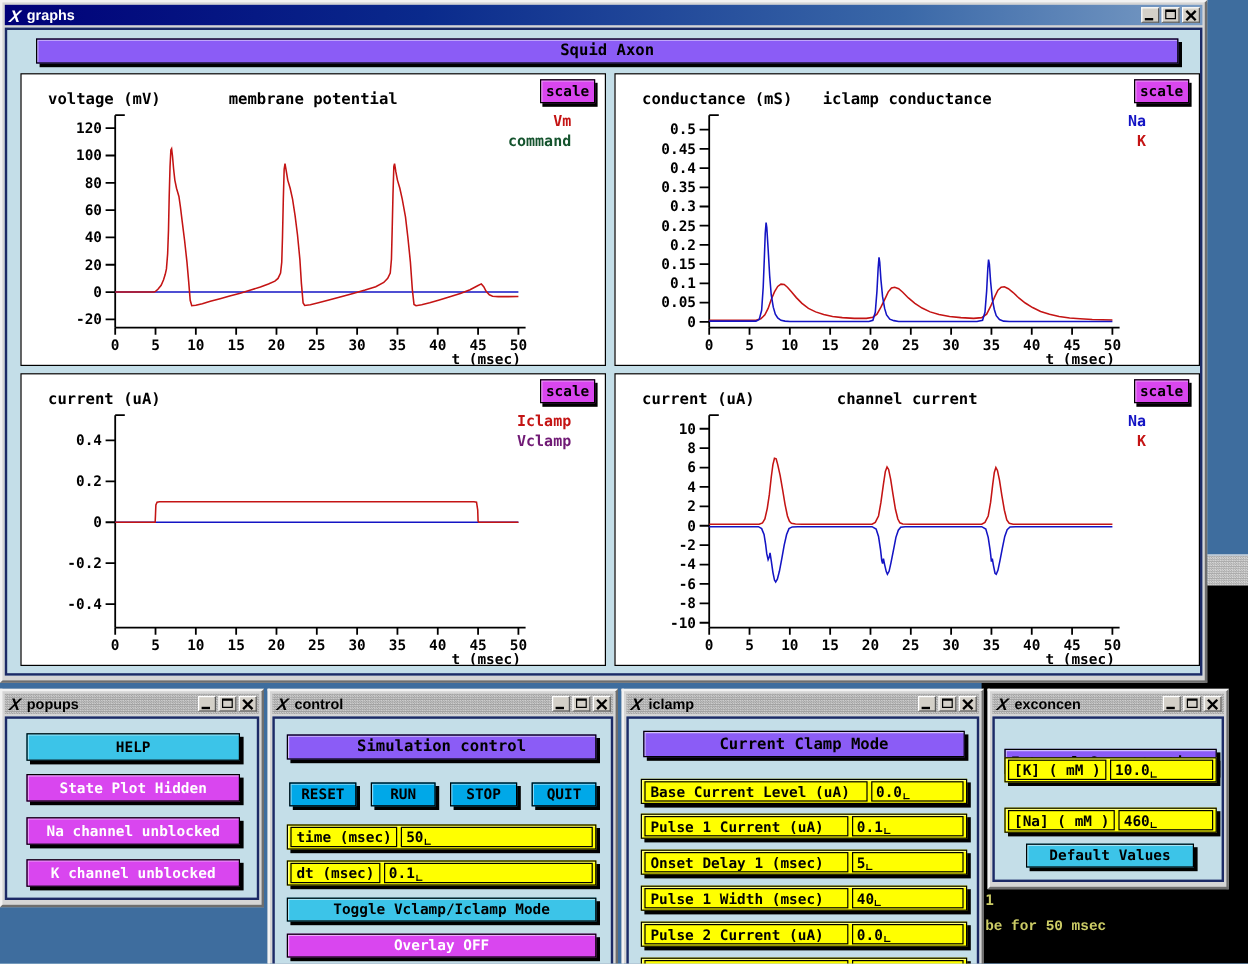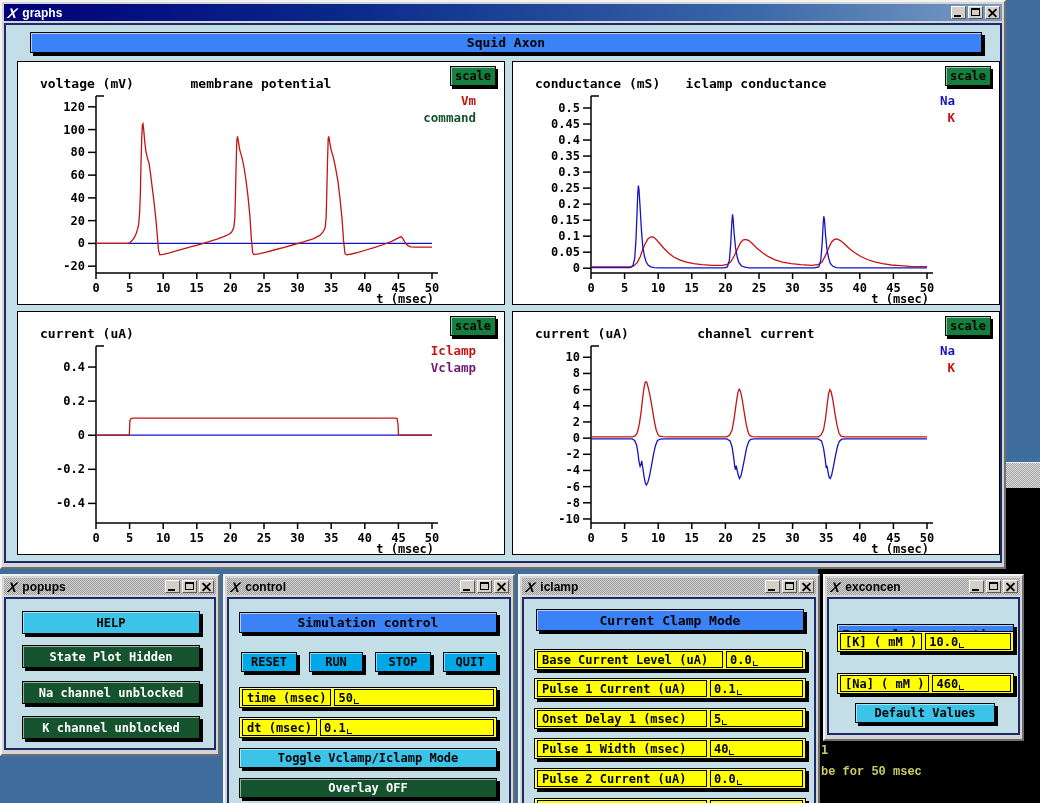--- a/index.html
+++ b/index.html
@@ -43,52 +43,52 @@
   .g-close::after{transform:rotate(-45deg);}
   .app-area{
     position:relative;box-sizing:border-box;
     border:2px solid #1C2A66;background:#C4DEE8;
     margin-top:2px;height:calc(100% - 21px);overflow:hidden;
   }
   
   #graphs-win{left:0;top:2;width:1006px;height:569px;z-index:5;}
   .banner{
     position:absolute;box-sizing:border-box;
-    background:#3b82f6;border:1px solid #000;
+    background:#8b5cf6;border:1px solid #000;
     box-shadow:3px 3px 0 #000, inset 1px 1px 0 rgba(255,255,255,.6);
     display:flex;align-items:center;justify-content:center;
     font-weight:bold;font-size:13px;color:#000;white-space:nowrap;
   }
   #squid-banner{left:24px;top:7px;width:952px;height:21px;}
   .panel{
     position:absolute;width:486px;height:242px;
     background:#FFFFFF;border:1px solid #000;
   }
   .gylabel{position:absolute;left:22px;top:14px;font-weight:bold;font-size:13px;color:#000;white-space:nowrap;}
   .gtitle{position:absolute;left:0;right:0;top:14px;text-align:center;font-weight:bold;font-size:13px;color:#000;white-space:nowrap;}
   .scalebtn{
     position:absolute;right:8px;top:4px;width:44px;height:18px;
-    background:#15803d;border:1px solid #000;
+    background:#d946ef;border:1px solid #000;
     box-shadow:2px 3px 0 #000, inset 1px 1px 0 rgba(255,255,255,.55);
     display:flex;align-items:center;justify-content:center;
     font-weight:bold;font-size:12px;color:#000;cursor:pointer;
   }
   .legend{position:absolute;top:30px;text-align:right;font-weight:bold;font-size:12.5px;line-height:17px;white-space:nowrap;}
   .plot{position:absolute;left:0;top:0;width:486px;height:242px;}
   .plot svg{display:block;}
   
   .abtn{
     position:absolute;box-sizing:border-box;
     border:1px solid #000;box-shadow:3px 3px 0 #000, inset 1px 1px 0 rgba(255,255,255,.55);
     display:flex;align-items:center;justify-content:center;
     font-weight:bold;font-size:12px;white-space:nowrap;cursor:pointer;
   }
   .abtn.cyan{background:#00A8E8;color:#000;}
   .abtn.cyanlight{background:#3CC4E8;color:#000;}
-  .abtn.blue{background:#14532d;color:#FFFFFF;}
+  .abtn.blue{background:#d946ef;color:#FFFFFF;}
   .field{
     position:absolute;box-sizing:border-box;height:21px;
     background:#FFFF00;border:1px solid #000;
     box-shadow:3px 3px 0 #000, inset 1px 1px 0 rgba(255,255,255,.5);
     display:flex;align-items:stretch;padding:1px 2px;
     font-weight:bold;font-size:12px;color:#000;
   }
   .flabel{
     border:1px solid #000;display:flex;align-items:center;
     padding:0 4px;margin-right:3px;white-space:nowrap;box-sizing:border-box;

